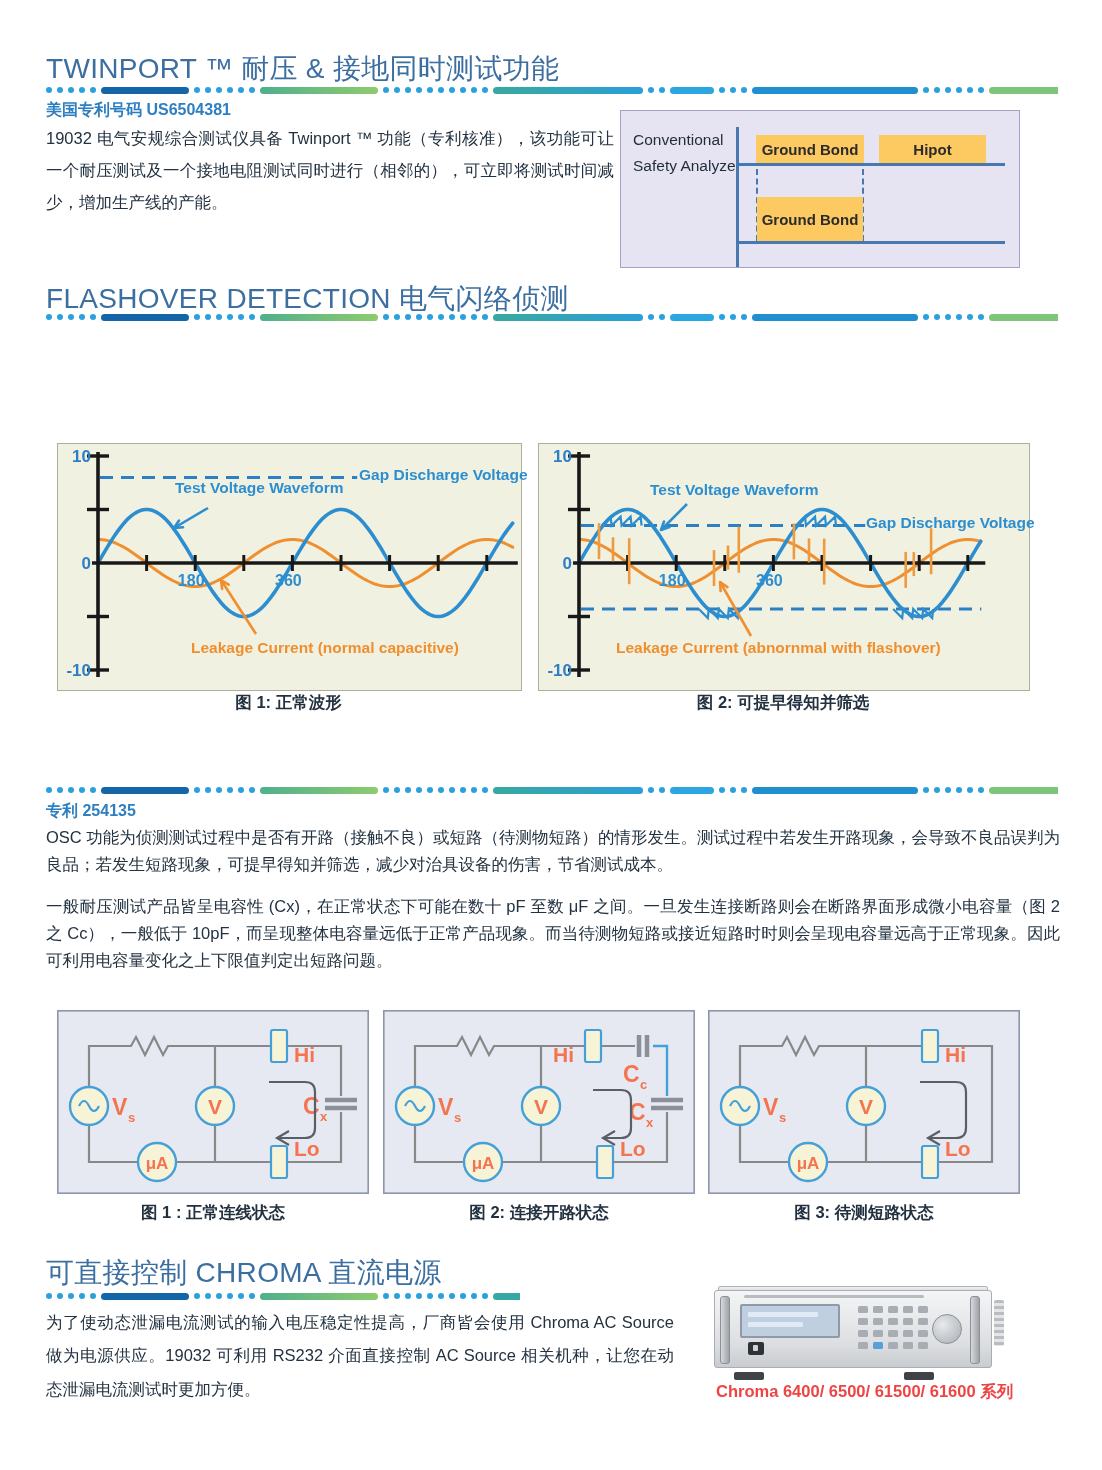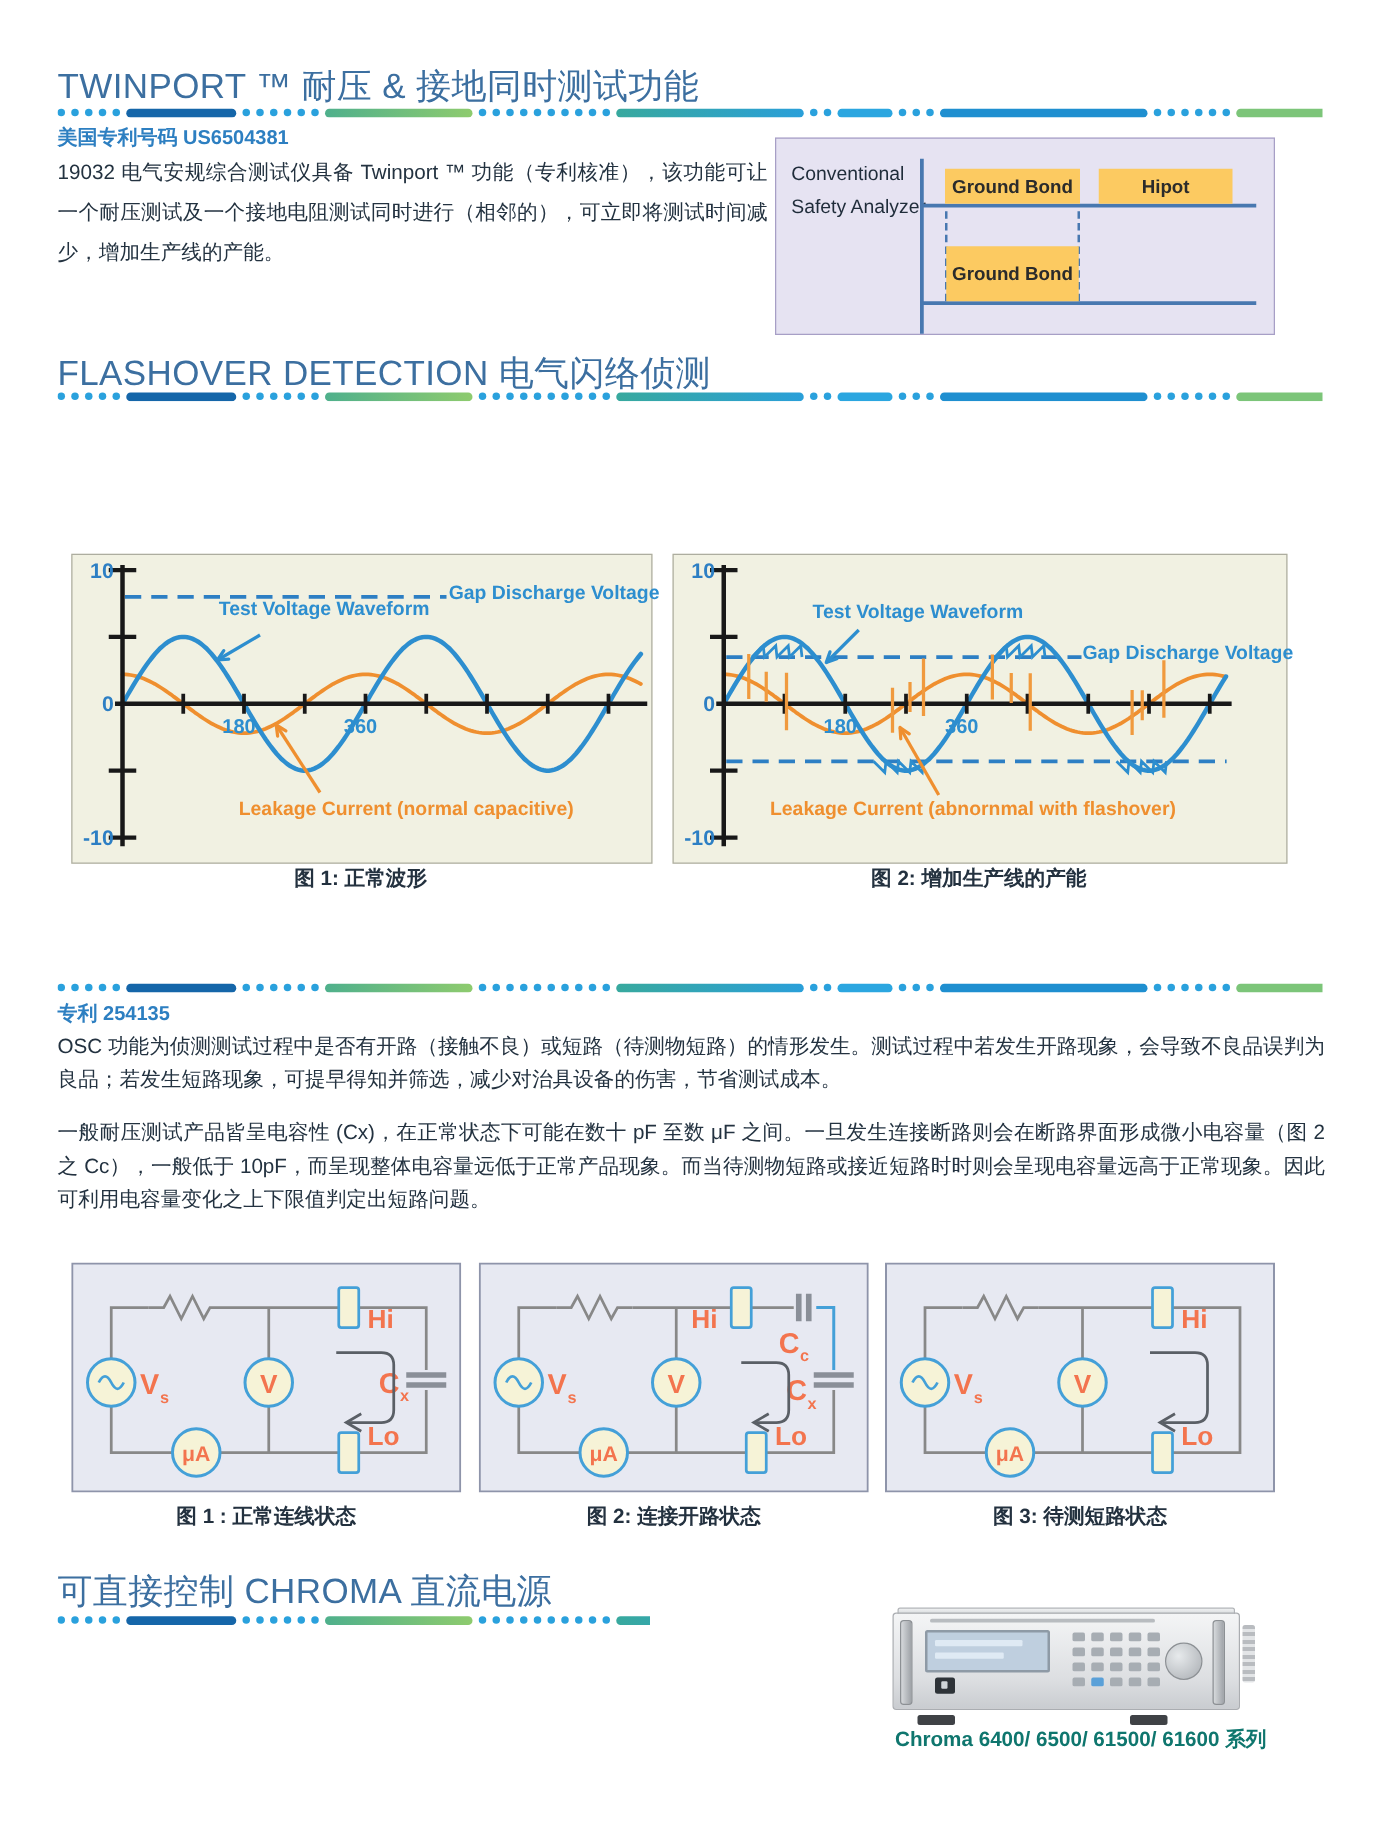--- a/index.html
+++ b/index.html
@@ -46,21 +46,21 @@
   .dv-keys{position:absolute;left:152px;top:24px;display:grid;grid-template-columns:repeat(5,10px);gap:5px 5px;}
   .dv-keys span{width:10px;height:7px;background:#a7adb3;border-radius:1.5px;}
   .dv-keys span.blue{background:#5aa0d8;}
   .dv-knob{position:absolute;left:226px;top:32px;width:28px;height:28px;border-radius:50%;
            background:radial-gradient(circle at 35% 35%,#e7eaec,#a9adb2);border:1px solid #8c9094;}
   .dv-power{position:absolute;left:42px;top:60px;width:16px;height:13px;background:#2e3338;border-radius:2px;}
   .dv-power:after{content:"";position:absolute;left:5px;top:3px;width:5px;height:6px;background:#cfd4d8;border-radius:1px;}
   .dv-foot{position:absolute;bottom:0;width:30px;height:8px;background:#3f4246;border-radius:2px;}
   .dv-vents{position:absolute;right:2px;top:18px;width:10px;height:46px;
             background:repeating-linear-gradient(180deg,#b9bcc0 0 3px,#e3e5e7 3px 6px);border-radius:2px;}
-  .device-caption{position:absolute;left:716px;top:1381px;font-size:16.5px;font-weight:700;color:#0f766e;white-space:nowrap;}
+  .device-caption{position:absolute;left:716px;top:1381px;font-size:16.5px;font-weight:700;color:#ef4444;white-space:nowrap;}
 
   svg text{font-family:"Liberation Sans","DejaVu Sans",sans-serif;}
 </style>
 </head>
 <body>
 
 <div class="page">
 
   <div class="h1" style="left:46px;top:50px;">TWINPORT ™ 耐压 &amp; 接地同时测试功能</div>
   <div class="divider" style="left:46px;top:86px;width:1012px;">
@@ -235,21 +235,21 @@
       <line x1="148" y1="60" x2="122" y2="86" stroke="#2d8ecf" stroke-width="2.6"></line>
       <path d="M122,86 L130.5,83.0 M122,86 L125.0,77.5" stroke="#2d8ecf" stroke-width="2.6" fill="none" stroke-linecap="round"></path>
       <line x1="212" y1="192" x2="181" y2="138" stroke="#ef8f2f" stroke-width="2.6"></line>
       <path d="M181,138 L181.6,147.0 M181,138 L188.4,143.1" stroke="#ef8f2f" stroke-width="2.6" fill="none" stroke-linecap="round"></path>
     </svg>
   <div class="chart-lbl lbl-blue" style="left:650px;top:481px;">Test Voltage Waveform</div>
   <div class="chart-lbl lbl-blue" style="left:866px;top:514px;">Gap Discharge Voltage</div>
   <div class="chart-lbl lbl-orange" style="left:616px;top:639px;">Leakage Current (abnornmal with flashover)</div>
 
   <div class="fig-caption" style="left:57px;top:692px;width:463px;">图 1: 正常波形</div>
-  <div class="fig-caption" style="left:538px;top:692px;width:490px;">图 2: 增加生产线的产能</div>
+  <div class="fig-caption" style="left:538px;top:692px;width:490px;">图 2: 可提早得知并筛选</div>
 
   <div class="divider" style="left:46px;top:786px;width:1012px;">
       <span class="dv-dot"></span>
       <span class="dv-dot"></span>
       <span class="dv-dot"></span>
       <span class="dv-dot"></span>
       <span class="dv-dot"></span>
       <span class="dv-bar" style="width: 88px; background: rgb(21, 102, 169);"></span>
       <span class="dv-dot"></span>
       <span class="dv-dot"></span>
@@ -388,20 +388,21 @@
       <span class="dv-dot"></span>
       <span class="dv-dot"></span>
       <span class="dv-dot"></span>
       <span class="dv-dot"></span>
       <span class="dv-dot"></span>
       <span class="dv-dot"></span>
       <span class="dv-dot"></span>
       <span class="dv-dot"></span>
       <span class="dv-bar" style="width: 150px; background: linear-gradient(90deg, rgb(56, 169, 158), rgb(42, 159, 217));"></span>
     </div>
+  <div class="body lh-big" style="left:46px;top:1306px;width:628px;">为了使动态泄漏电流测试的输入电压稳定性提高，厂商皆会使用 Chroma AC Source 做为电源供应。19032 可利用 RS232 介面直接控制 AC Source 相关机种，让您在动态泄漏电流测试时更加方便。</div>
 
   <div class="device">
     <div class="dv-lid"></div>
     <div class="dv-face"></div>
     <div class="dv-handle" style="left:14px;"></div>
     <div class="dv-handle" style="left:264px;"></div>
     <div class="dv-brand"></div>
     <div class="dv-lcd">
       <i style="top:6px;width:70px;"></i>
         <i style="top:16px;width:55px;"></i>

